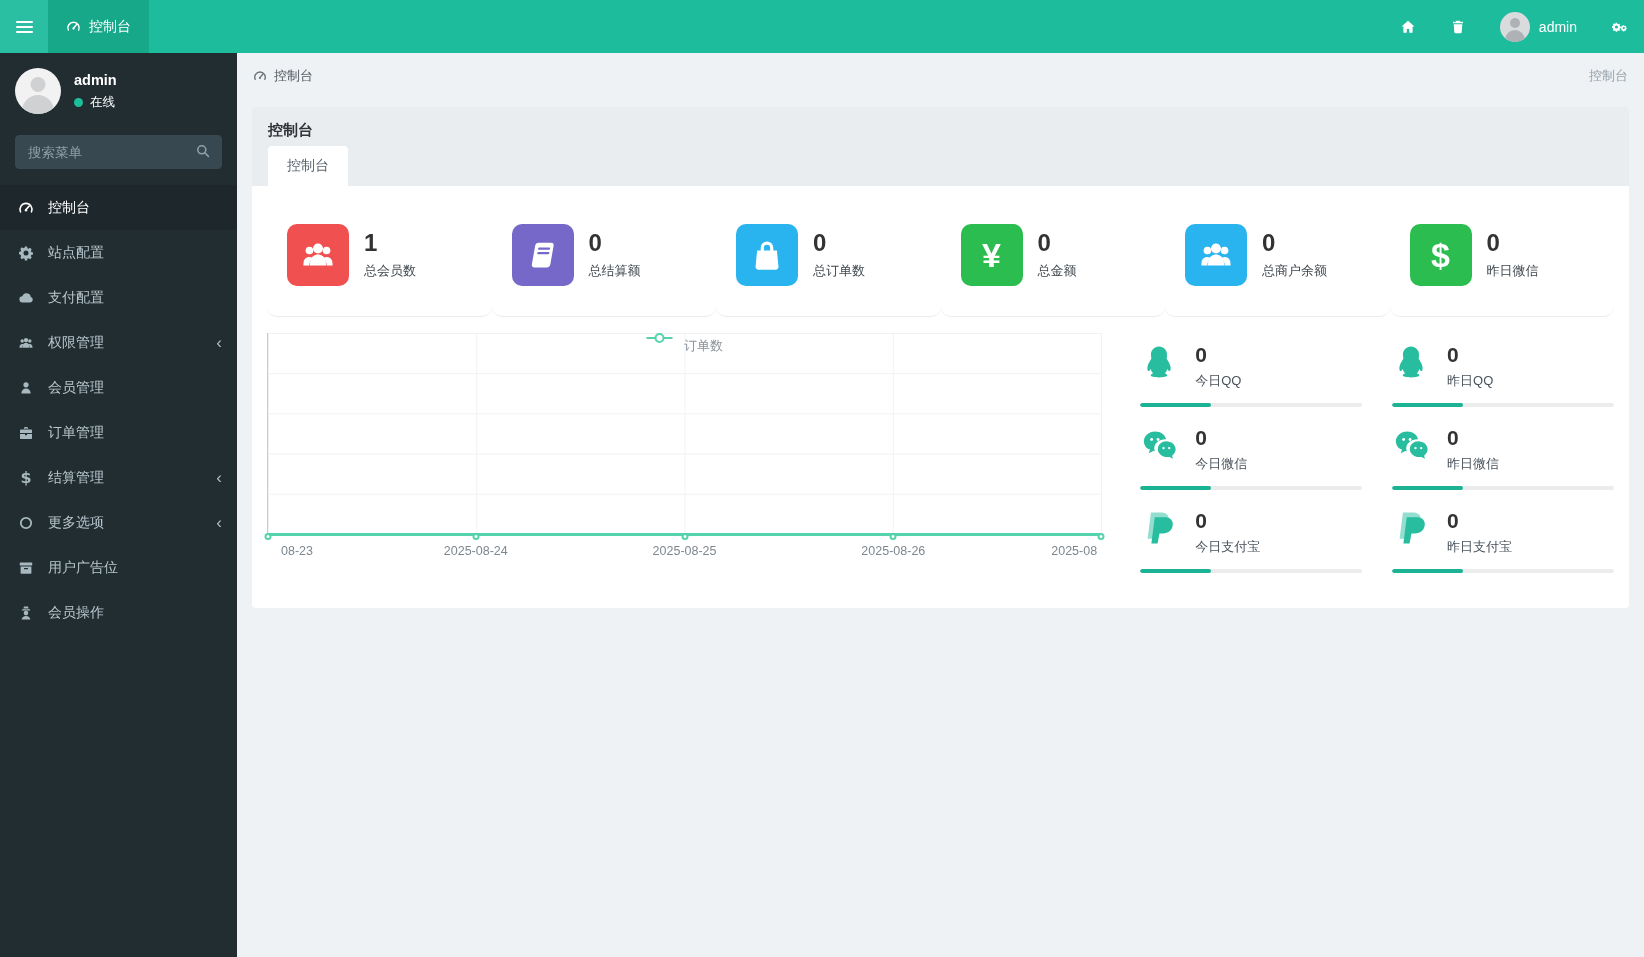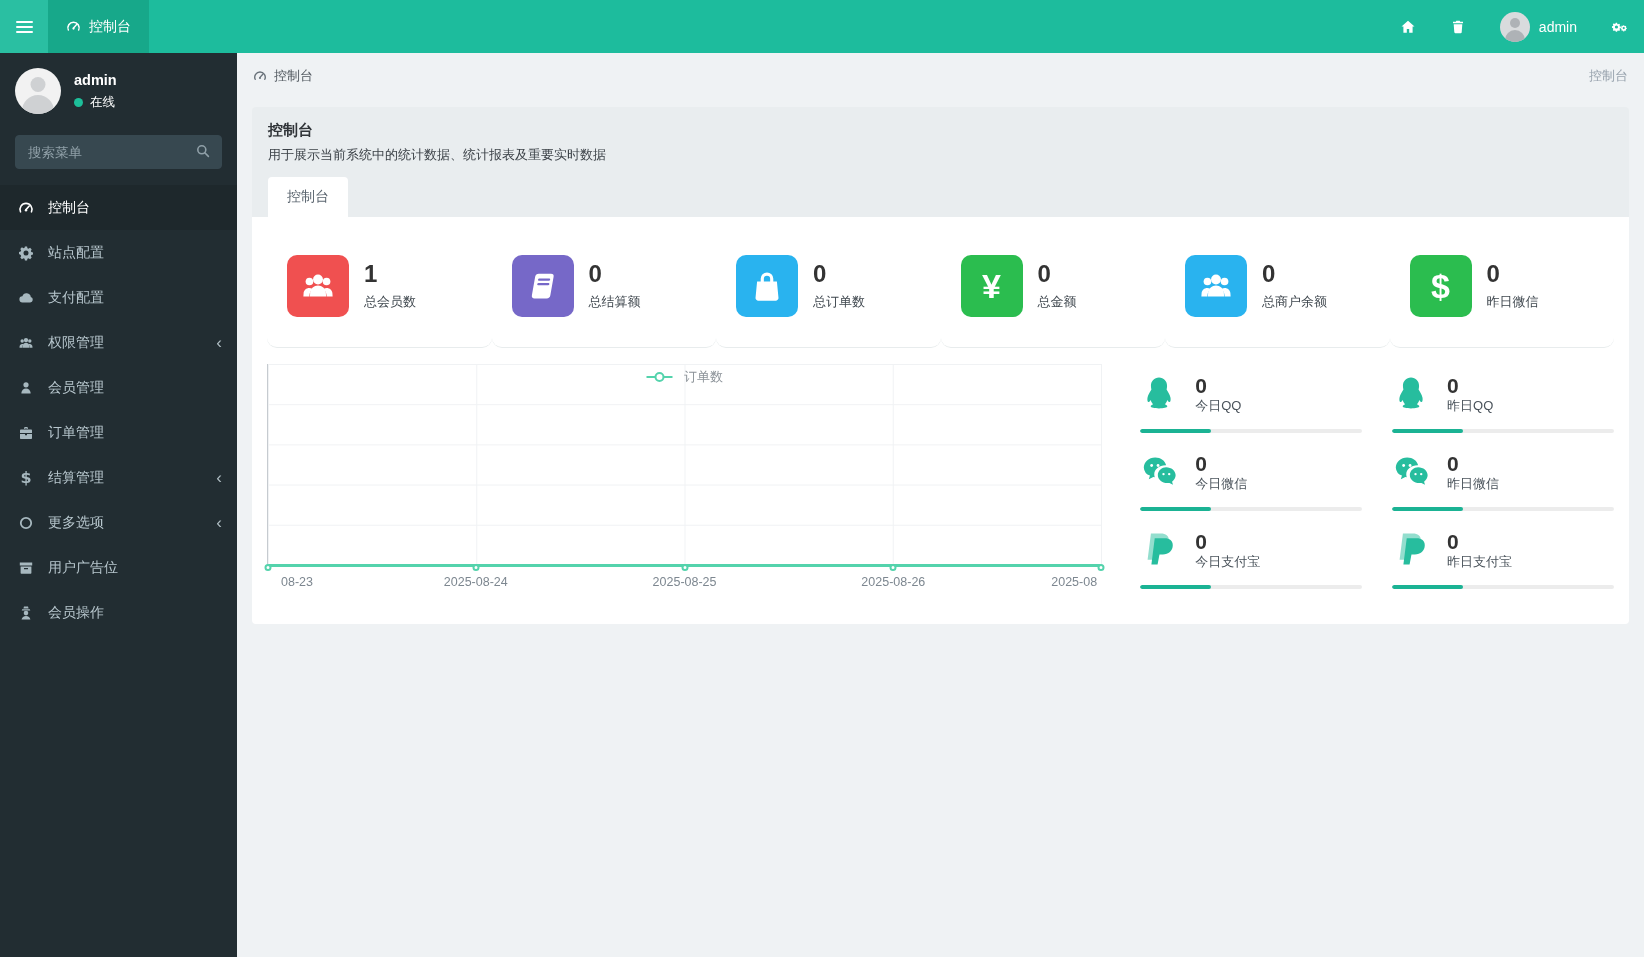--- a/index.html
+++ b/index.html
@@ -66,41 +66,41 @@
   .stats { display:grid; grid-template-columns:repeat(6,1fr); }
   .stat { display:flex; align-items:center; gap:15px; padding:24px 6px 30px 20px; border-bottom:1px solid #e8eced; border-radius:10px; }
   .stat-ic { width:62px; height:62px; border-radius:10px; color:#fff; display:flex; align-items:center; justify-content:center; flex:none; font-size:34px; font-weight:bold; }
   .stat-ic svg { width:36px; height:36px; }
   .s-val { font-size:24px; font-weight:bold; color:#333; line-height:1.05; }
   .s-lab { font-size:13px; color:#3f474e; margin-top:6px; }
 
   
   .row2 { display:flex; margin-top:16px; }
   .chart { width:62%; position:relative; height:228px; flex:none; }
-  .legend { position:absolute; top:4px; left:50%; transform:translateX(-50%); display:flex; align-items:center; gap:12px; z-index:3; color:#8b9298; font-size:13px; cursor:pointer; }
+  .legend { position:absolute; top:4px; left:50%; transform:translateX(-50%); display:flex; align-items:flex-start; gap:12px; z-index:3; color:#8b9298; font-size:13px; cursor:pointer; }
   .lg-mark { width:26px; height:2px; background:#54d3ac; position:relative; }
   .lg-mark::after { content:''; position:absolute; left:50%; top:50%; transform:translate(-50%,-50%); width:6px; height:6px; border:2px solid #54d3ac; border-radius:50%; background:#fff; }
   .plot { position:absolute; left:0; right:0; top:0; bottom:26px; border-left:1px solid #c6cbd0; border-right:1px solid #f0f2f4; border-bottom:1px solid #dde1e4;
           background-image:linear-gradient(to bottom,#f0f2f4 1px,transparent 1px),linear-gradient(to right,#f0f2f4 1px,transparent 1px);
           background-size:100% 20%,25% 100%; }
   .series-line { position:absolute; left:0; right:0; bottom:-2px; height:3px; background:#54d3ac; border-radius:2px; z-index:2; }
   .pt { position:absolute; bottom:-6px; width:7px; height:7px; border:2px solid #54d3ac; background:#fff; border-radius:50%; z-index:2; transform:translateX(-50%); }
   .pt:nth-of-type(1){left:0;} .pt:nth-of-type(2){left:25%;} .pt:nth-of-type(3){left:50%;} .pt:nth-of-type(4){left:75%;} .pt:nth-of-type(5){left:100%;}
   .xlabels { position:absolute; left:0; right:0; bottom:0; height:20px; font-size:12.5px; color:#7d8790; }
   .xl { position:absolute; top:3px; white-space:nowrap; }
   .xl:nth-child(1){left:2px;margin-left:12px;} .xl:nth-child(2){left:25%;transform:translateX(-50%);} .xl:nth-child(3){left:50%;transform:translateX(-50%);}
   .xl:nth-child(4){left:75%;transform:translateX(-50%);text-align:right;} .xl:nth-child(5){right:5px;}
 
   .mini { flex:1; margin-left:38px; display:grid; grid-template-columns:1fr 1fr; column-gap:30px; align-content:start; }
   .mini-cell { padding:10px 0 9px; }
   .m-top { display:flex; gap:15px; align-items:flex-start; }
   .m-ic { width:40px; color:#27bd9e; flex:none; }
   .m-ic svg { width:38px; height:38px; }
   .m-val { font-size:21px; color:#333; font-weight:600; line-height:1; padding-top:1px; }
-  .m-lab { font-size:13px; color:#49525a; margin-top:1px; }
+  .m-lab { font-size:13px; color:#49525a; margin-top:7px; }
   .m-bar { height:4px; background:#ececec; border-radius:2px; margin-top:13px; overflow:hidden; }
   .m-fill { height:100%; background:#1bb394; border-radius:2px; }
 </style>
 </head>
 <body>
 
 <svg width="0" height="0" style="position:absolute">
   <defs>
     <path id="gearp" fill-rule="evenodd" d="M6.9 1.5h2.2l.3 1.7c.4.1.8.3 1.1.5l1.6-.9 1.6 1.6-.9 1.6c.2.3.4.7.5 1.1l1.7.3v2.2l-1.7.3c-.1.4-.3.8-.5 1.1l.9 1.6-1.6 1.6-1.6-.9c-.3.2-.7.4-1.1.5l-.3 1.7H6.9l-.3-1.7c-.4-.1-.8-.3-1.1-.5l-1.6.9-1.6-1.6.9-1.6c-.2-.3-.4-.7-.5-1.1L1 9.1V6.9l1.7-.3c.1-.4.3-.8.5-1.1l-.9-1.6 1.6-1.6 1.6.9c.3-.2.7-.4 1.1-.5z M8 5.5a2.5 2.5 0 1 0 0 5 2.5 2.5 0 0 0 0-5z"></path>
     <g id="dashp" fill="none" stroke="currentColor" stroke-width="1.6">
@@ -273,21 +273,20 @@
           <use href="#dashp"></use>
         </svg>
       <span>控制台</span>
     </div>
     <div class="bc-right">控制台</div>
   </div>
 
   <div class="panel">
     <div class="panel-head">
       <div class="p-title">控制台</div>
-      <div class="p-desc">用于展示当前系统中的统计数据、统计报表及重要实时数据</div>
       <div class="tabs">
         <div class="tab">控制台</div>
       </div>
     </div>
 
     <div class="panel-body">
 
       <div class="stats">
         <div class="stat">
           <span class="stat-ic" style="background: rgb(240, 80, 80);">

